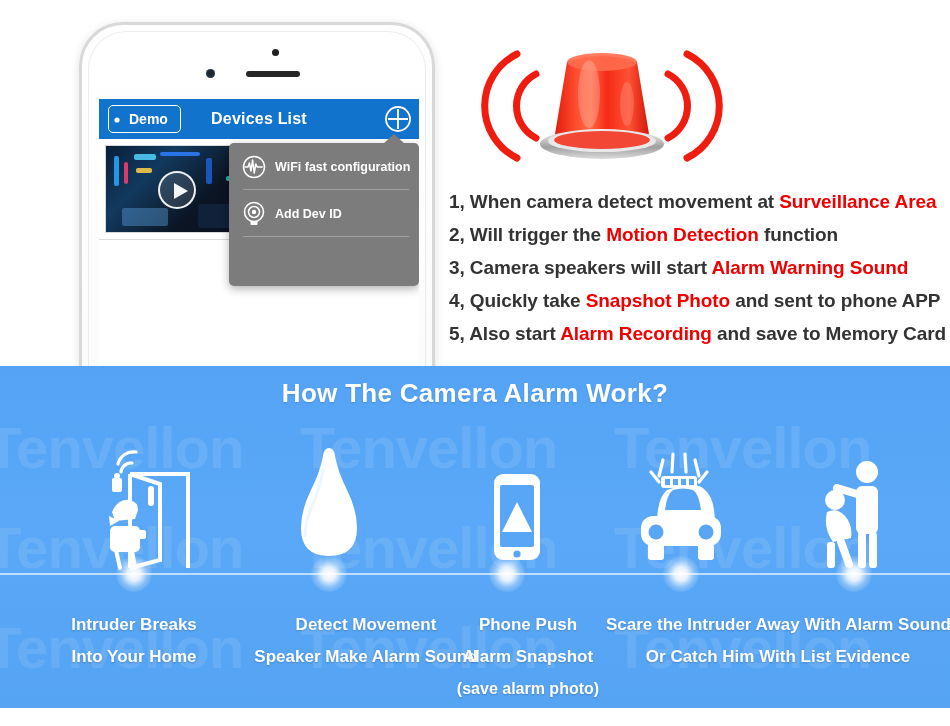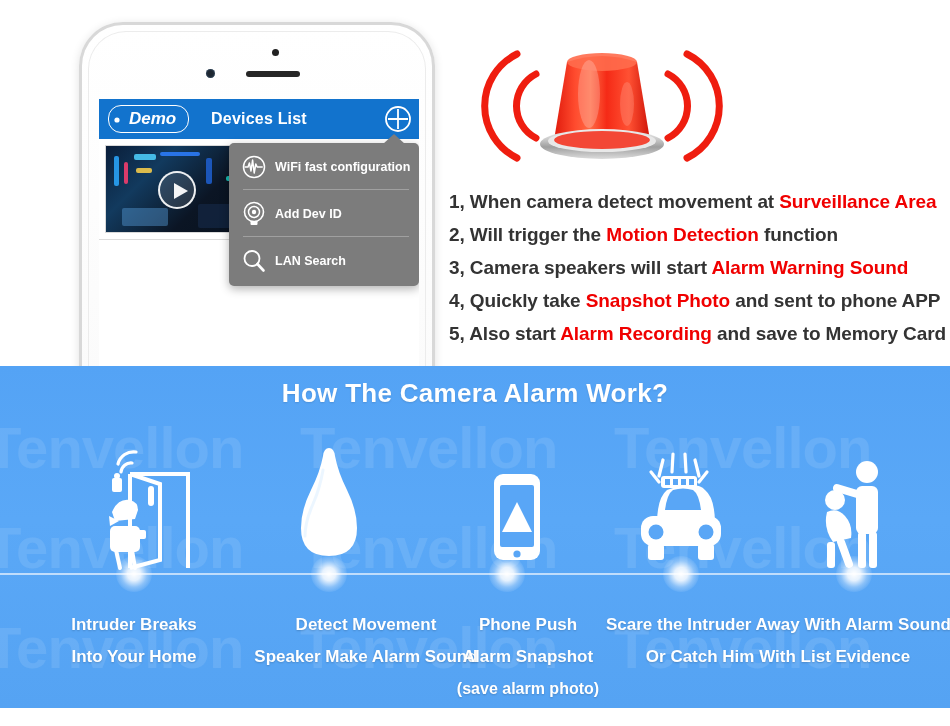--- a/index.html
+++ b/index.html
@@ -75,24 +75,23 @@
   
   #app-navbar {
     position:absolute; left:0; top:0; width:320px; height:40px;
     background:#1273cd;
   }
   #nav-back-btn {
     position:absolute; left:9px; top:6px;
     height:28px; padding:0 12px 0 20px;
     display:flex; align-items:center;
     border:1.6px solid #ffffff;
-    border-radius:13px;
-    color:#fff; font-size:17px; font-weight:600;
+    border-radius:5px;
+    color:#fff; font-size:14px; font-weight:600;
     background:transparent;
-    font-style:italic;
   }
   #nav-back-arrow {
     position:absolute; left:3px; top:9px;
     width:10px; height:10px;
   }
   #nav-title {
     position:absolute; left:0; top:0; width:320px; height:40px;
     display:flex; align-items:center; justify-content:center;
     color:#ffffff; font-size:16px; font-weight:bold;
     letter-spacing:0.2px;
@@ -293,27 +292,20 @@
           <svg class="menu-icon" viewBox="0 0 26 26">
             <circle cx="13" cy="11" r="9.5" fill="none" stroke="#fff" stroke-width="1.6"></circle>
             <circle cx="13" cy="11" r="5.5" fill="none" stroke="#fff" stroke-width="1.5"></circle>
             <circle cx="13" cy="11" r="2.2" fill="#fff"></circle>
             <rect x="9.5" y="20" width="7" height="4" rx="1" fill="#fff"></rect>
           </svg>
           <span>Add Dev ID</span>
           <div class="menu-sep"></div>
         </div>
 
-        <div class="menu-item">
-          <svg class="menu-icon" viewBox="0 0 26 26">
-            <circle cx="11" cy="10.5" r="7.5" fill="none" stroke="#fff" stroke-width="1.8"></circle>
-            <line x1="16.4" y1="16" x2="22.5" y2="22.5" stroke="#fff" stroke-width="2.6" stroke-linecap="round"></line>
-          </svg>
-          <span>LAN Search</span>
-        </div>
       </div>
 
     </div>
   </div>
 
   <svg id="siren" viewBox="0 0 250 148">
     <defs>
       <linearGradient id="domeGrad" x1="0" y1="0" x2="1" y2="0">
         <stop offset="0%" stop-color="#e01a0c"></stop>
         <stop offset="22%" stop-color="#ff4b2e"></stop>

